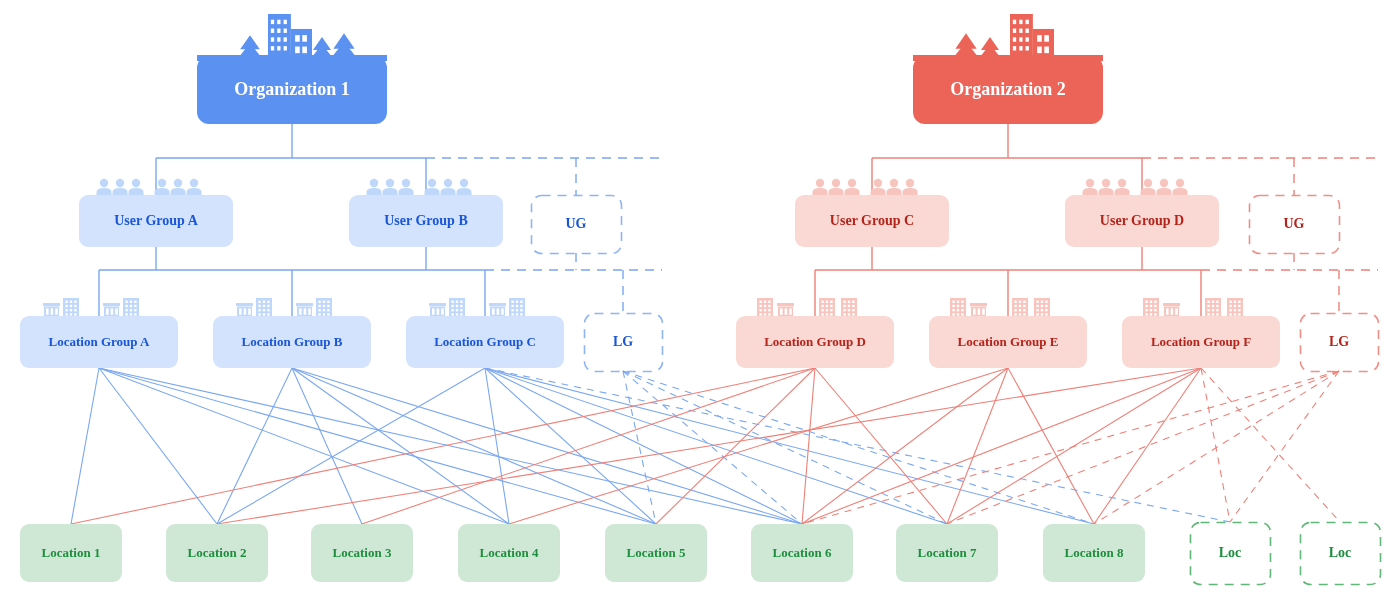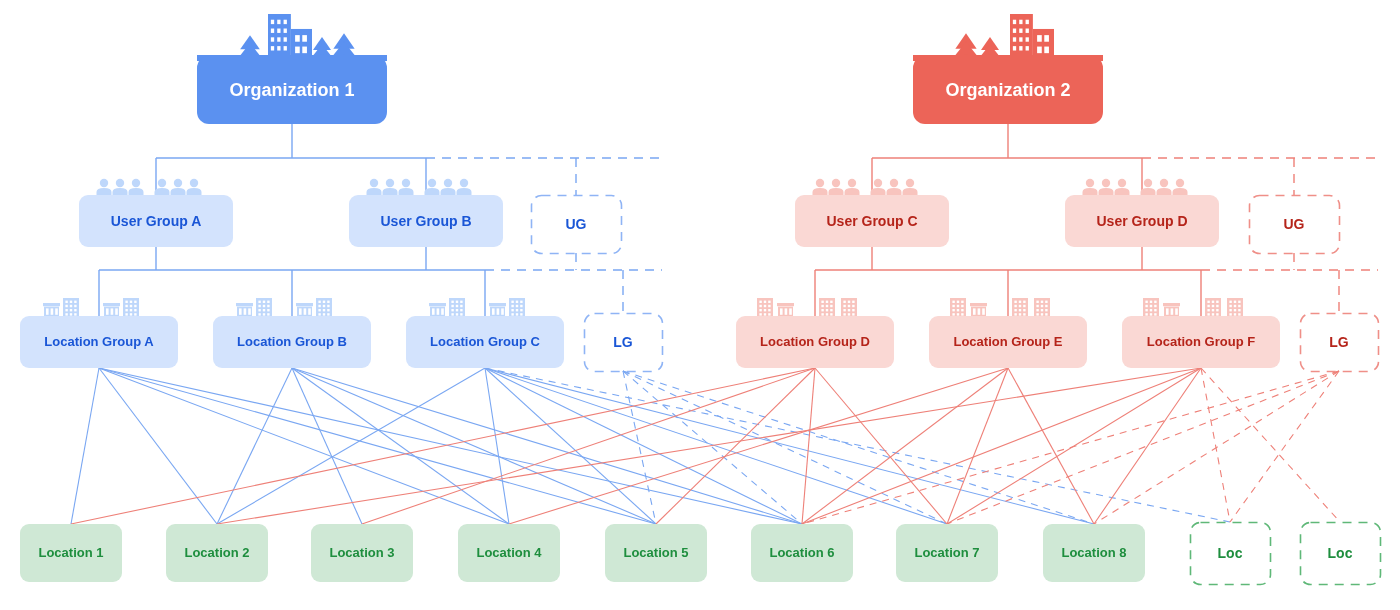--- a/index.html
+++ b/index.html
@@ -1,18 +1,18 @@
 <!DOCTYPE html>
 <html><head>
 <meta charset="utf-8">
 <style>
   html,body{margin:0;padding:0;background:#ffffff;}
   body{width:1400px;height:610px;overflow:hidden;
        font-family:"Liberation Sans","DejaVu Sans",sans-serif;}
-  #stage{position:relative;width:1400px;height:610px;}
+  #stage{position:relative;width:1400px;height:610px;font-family:Liberation Serif, serif;}
   svg#diagram{position:absolute;left:0;top:0;width:1400px;height:610px;display:block;}
   .node-label{font-weight:bold;text-anchor:middle;dominant-baseline:middle;}
 </style>
 </head>
 <body>
 
 <div id="stage">
   <svg id="diagram" viewBox="0 0 1400 610">
     <g id="layer-edges">
         <line x1="99" y1="368" x2="71" y2="524" stroke="#7aa7f2" stroke-width="1.1"></line>

